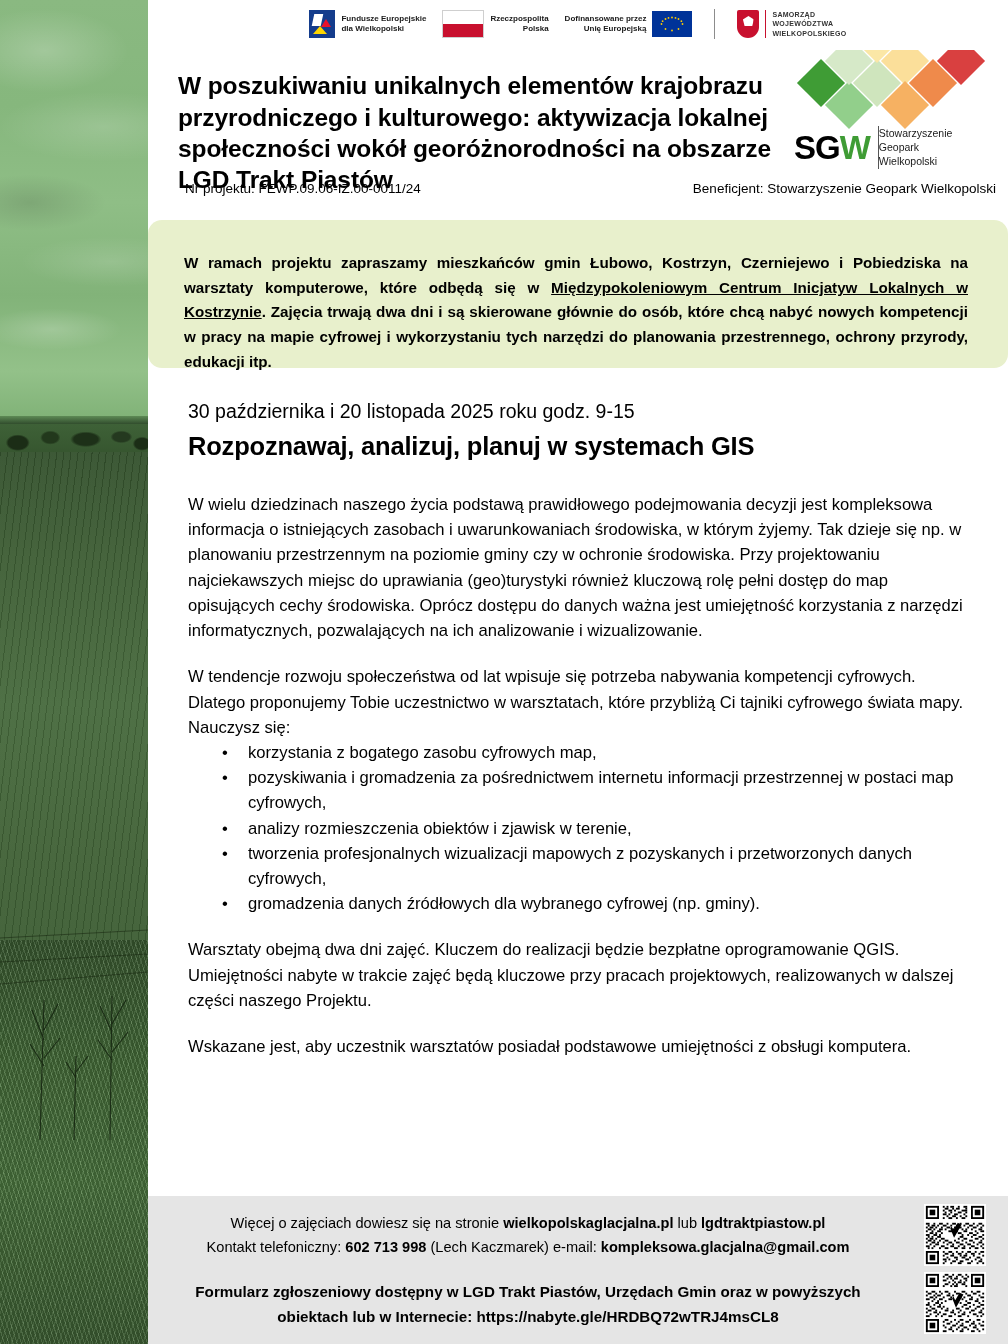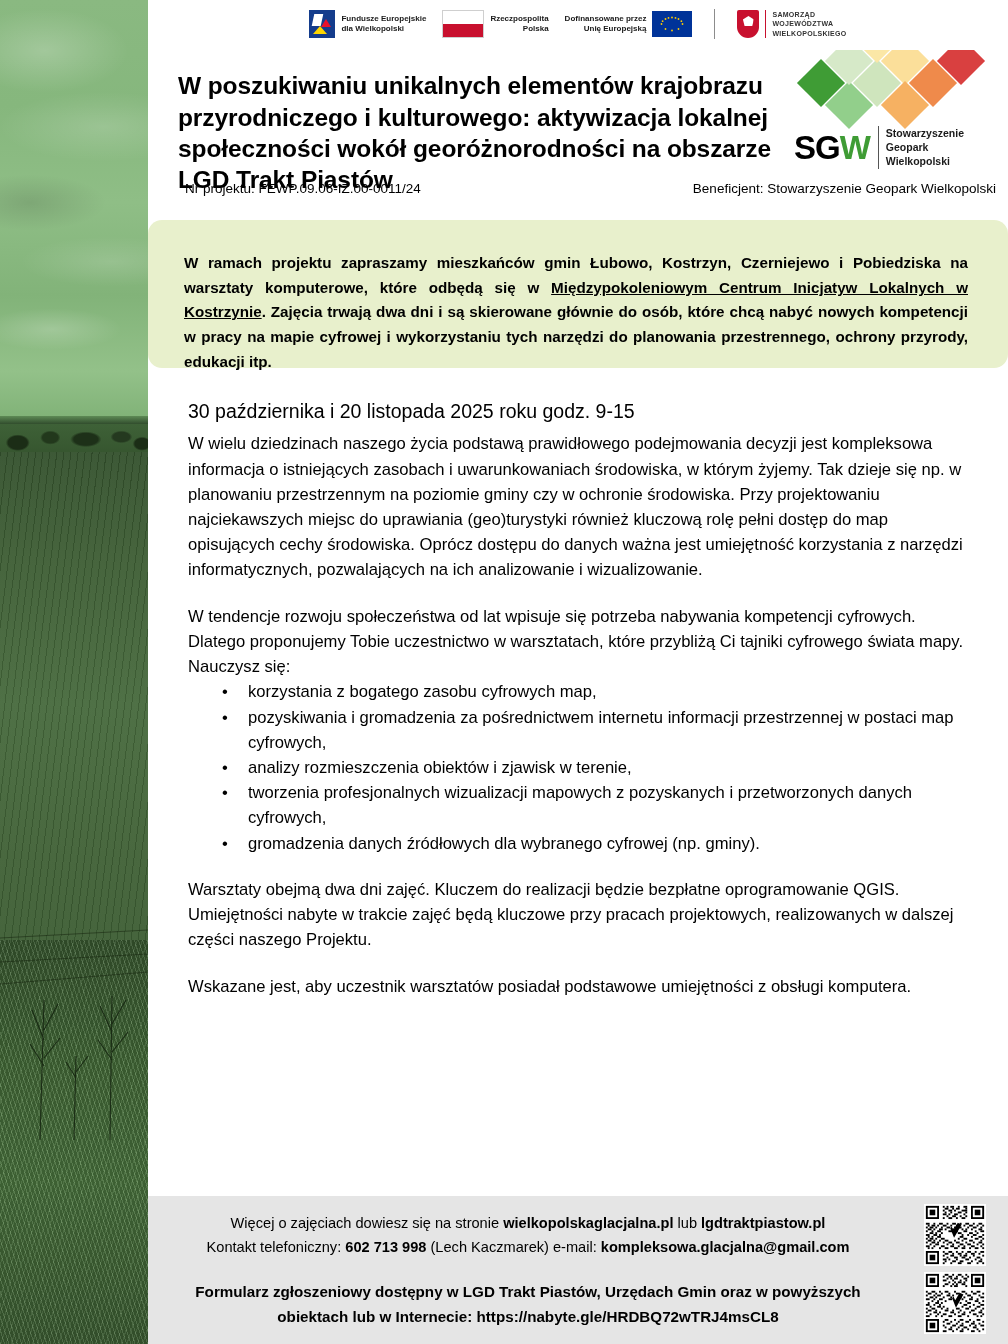--- a/index.html
+++ b/index.html
@@ -180,23 +180,23 @@
   #sgw-wordmark {
     position: absolute; left: 6px; top: 76px;
     display: flex; align-items: center; gap: 8px;
   }
   #sgw-letters {
     font-size: 33px; font-weight: bold; letter-spacing: -1px;
     line-height: 1; display: flex; align-items: baseline;
   }
   #sgw-letters .w-green { color: #3f9c35; }
   #sgw-subtitle {
-    font-size: 10.5px; font-weight: bold; line-height: 1.35;
+    font-size: 10.5px; font-weight: normal; line-height: 1.35;
     color: #1a1a1a; white-space: pre-line;
-    border-left: 1.5px solid #555; padding-left: 7px;
+    border-left: 1.5px solid #555; 
   }
   #project-no {
     position: absolute; left: 37px; top: 133px;
     font-size: 13.5px; color: #000;
   }
   #beneficiary {
     position: absolute; right: 12px; top: 133px;
     font-size: 13.5px; color: #000;
   }
 
@@ -411,20 +411,21 @@
     <div id="project-no">Nr projektu:  FEWP.09.06-IZ.00-0011/24</div>
     <div id="beneficiary">Beneficjent: Stowarzyszenie Geopark Wielkopolski</div>
   </div>
 
   <div id="intro-banner">
     <p id="intro-text"><span>W ramach projektu zapraszamy mieszkańców gmin Łubowo, Kostrzyn, Czerniejewo i Pobiedziska na warsztaty komputerowe, które odbędą się w </span><span class="u">Międzypokoleniowym Centrum Inicjatyw Lokalnych w Kostrzynie</span><span>. Zajęcia trwają dwa dni i są skierowane głównie do osób, które chcą nabyć nowych kompetencji w pracy na mapie cyfrowej i wykorzystaniu tych narzędzi do planowania przestrennego, ochrony przyrody, edukacji itp.</span></p>
   </div>
 
   <div id="main">
     <div id="event-date">30 października i 20 listopada 2025 roku godz. 9-15</div>
+    <div id="event-heading">Rozpoznawaj, analizuj, planuj w systemach GIS</div>
 
     <p class="body-para">W wielu dziedzinach naszego życia podstawą prawidłowego podejmowania decyzji jest kompleksowa informacja o istniejących zasobach i uwarunkowaniach środowiska, w którym  żyjemy. Tak dzieje się np. w planowaniu przestrzennym na poziomie gminy czy w ochronie środowiska. Przy projektowaniu najciekawszych miejsc do uprawiania (geo)turystyki również kluczową rolę pełni dostęp do map opisujących cechy środowiska. Oprócz dostępu do danych ważna jest umiejętność korzystania z narzędzi informatycznych, pozwalających na ich analizowanie i wizualizowanie.</p>
 
     <p class="body-para tight">W tendencje rozwoju społeczeństwa od lat wpisuje się potrzeba nabywania kompetencji cyfrowych. Dlatego proponujemy Tobie uczestnictwo w warsztatach, które przybliżą Ci tajniki cyfrowego świata mapy. Nauczysz się:</p>
 
     <ul id="benefits-list">
       <li><span class="bullet">•</span><span>korzystania z bogatego zasobu cyfrowych map,</span></li>
       <li><span class="bullet">•</span><span>pozyskiwania i gromadzenia za pośrednictwem internetu informacji przestrzennej w postaci map cyfrowych,</span></li>
       <li><span class="bullet">•</span><span>analizy rozmieszczenia obiektów i zjawisk w terenie,</span></li>
       <li><span class="bullet">•</span><span>tworzenia profesjonalnych wizualizacji mapowych z pozyskanych i przetworzonych danych cyfrowych,</span></li>

